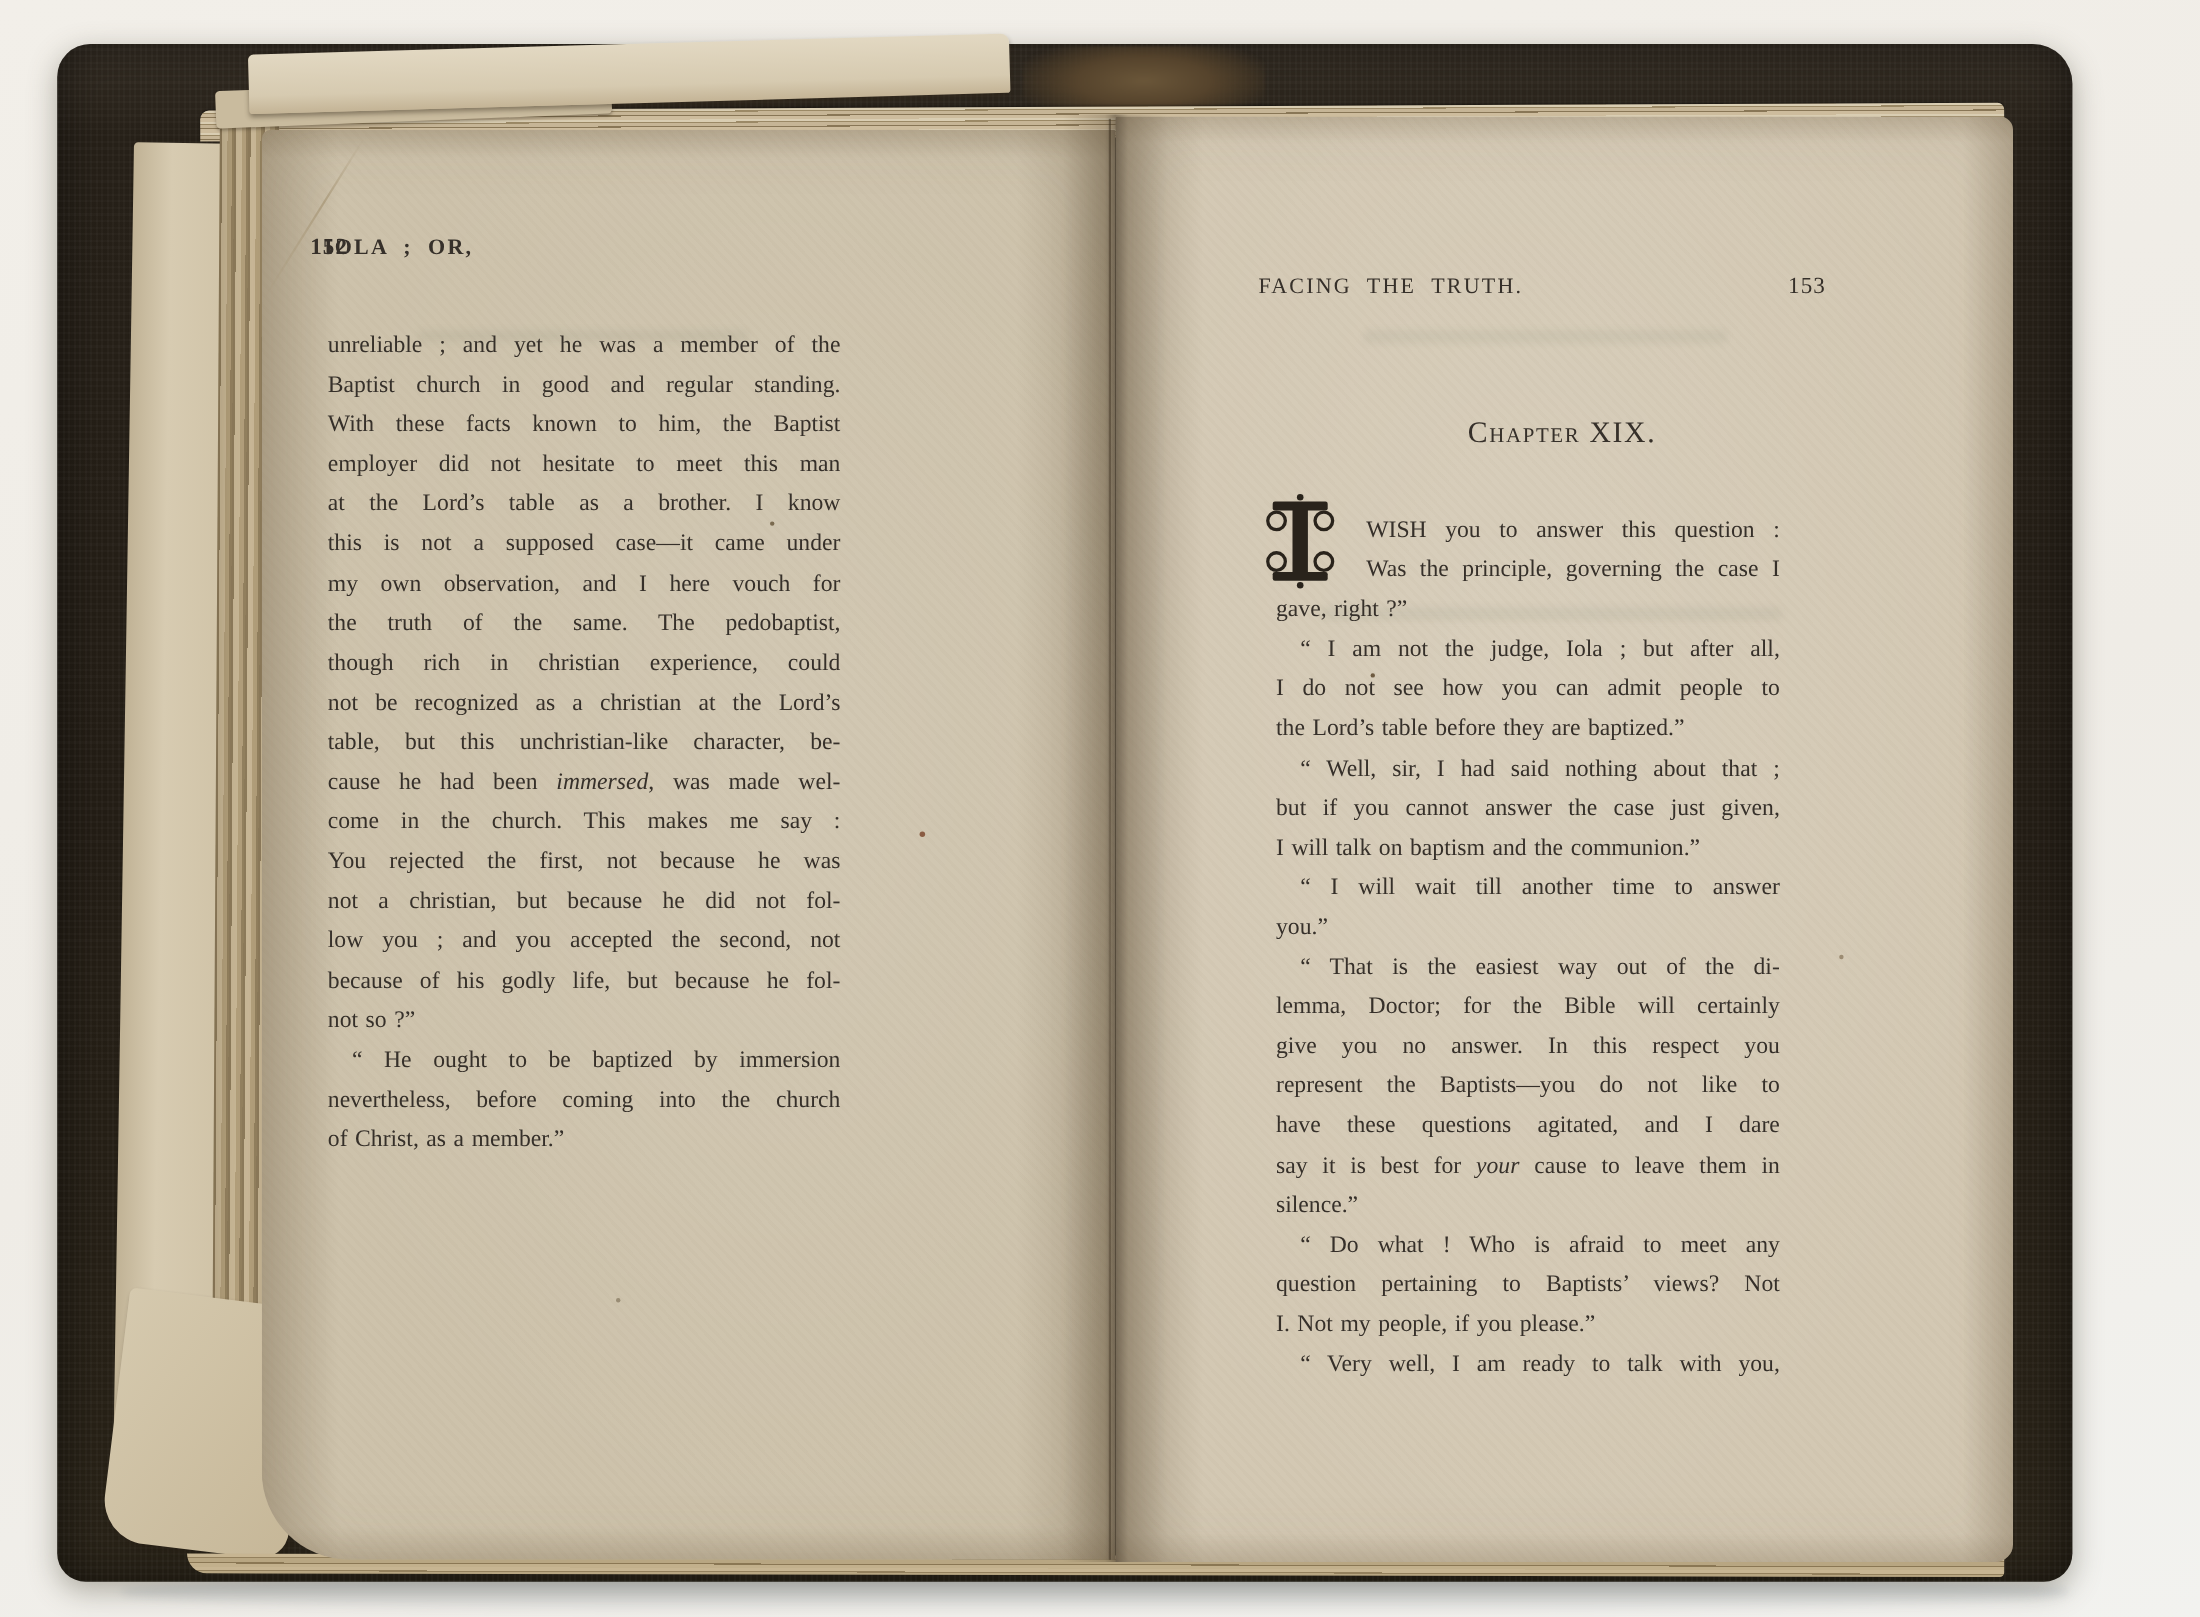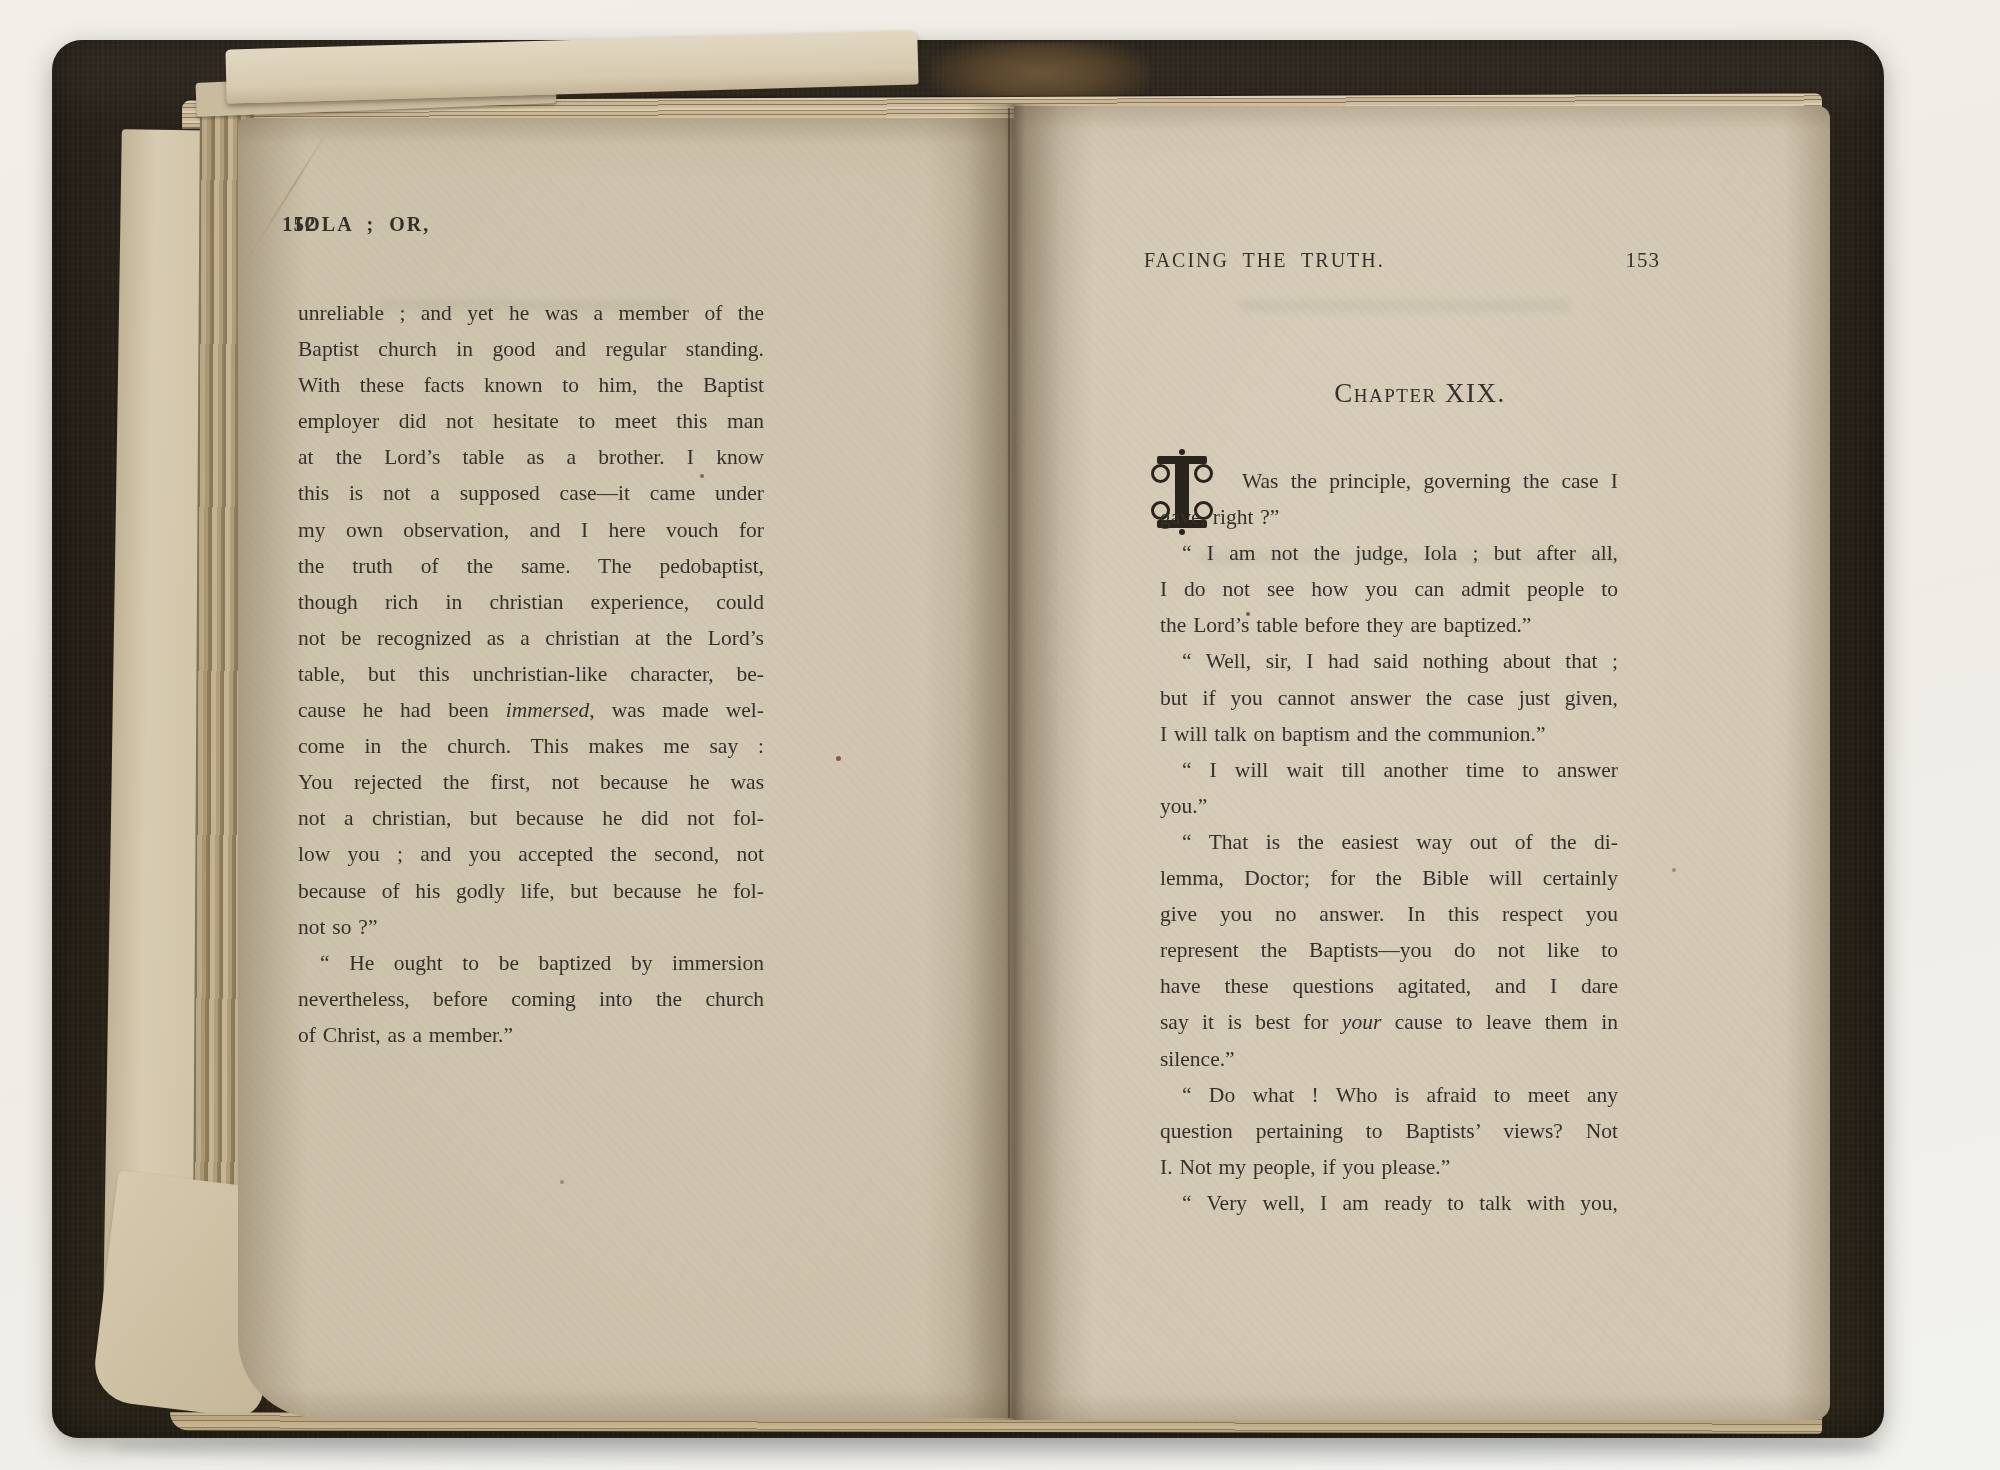--- a/index.html
+++ b/index.html
@@ -186,20 +186,21 @@
     <span class="dc-curl tl"></span>
     <span class="dc-curl tr"></span>
     <span class="dc-stem"></span>
     <span class="dc-curl bl"></span>
     <span class="dc-curl br"></span>
     <span class="dc-bar bot"></span>
     <span class="dc-dot bot"></span>
   </div>
 
   <div class="page-body body-right ink">
+      <div class="line just dc">WISH you to answer this question :</div>
       <div class="line just dc">Was the principle, governing the case I</div>
       <div class="line">gave, right ?”</div>
       <div class="line just ind">“ I am not the judge, Iola ; but after all,</div>
       <div class="line just">I do not see how you can admit people to</div>
       <div class="line">the Lord’s table before they are baptized.”</div>
       <div class="line just ind">“ Well, sir, I had said nothing about that ;</div>
       <div class="line just">but if you cannot answer the case just given,</div>
       <div class="line">I will talk on baptism and the communion.”</div>
       <div class="line just ind">“ I will wait till another time to answer</div>
       <div class="line">you.”</div>

